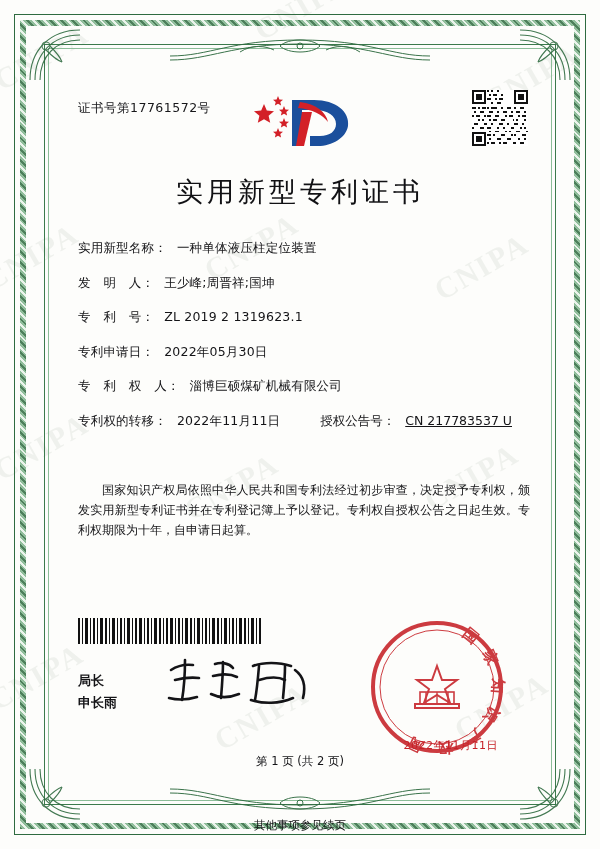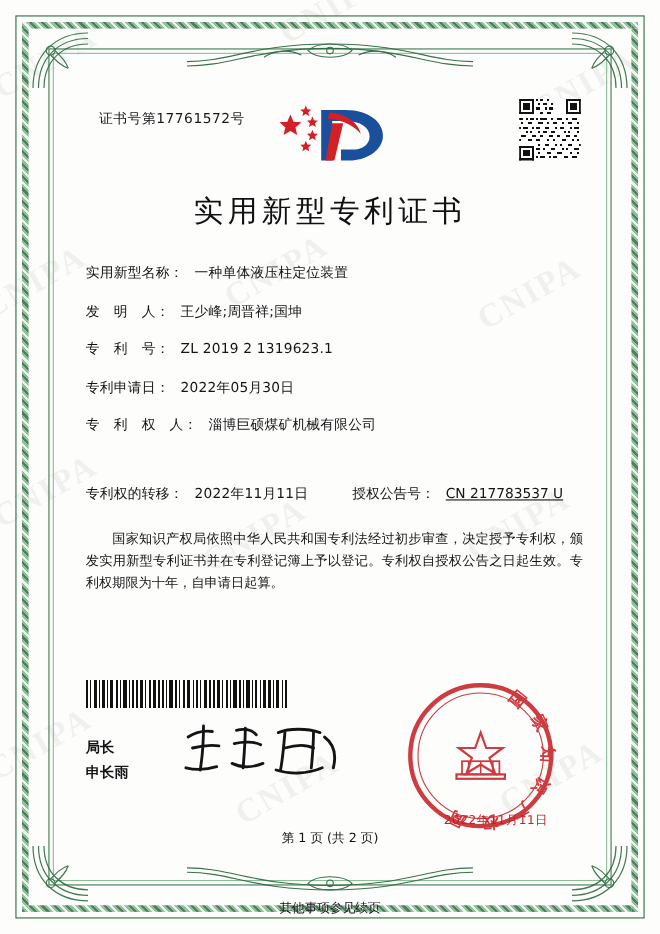--- a/index.html
+++ b/index.html
@@ -131,21 +131,20 @@
   }
 
   .cert-no {
     font-family: "DejaVu Sans", "Liberation Sans", sans-serif;
     font-size: 12.5px;
     color: #17171a;
     position: absolute;
     left: 20px;
     top: 38px;
     letter-spacing: 0.5px;
-    margin-left: 12px;
   }
 
   
   .qr {
     position: absolute;
     right: 14px;
     top: 28px;
     width: 56px;
     height: 56px;
     background: #fff;
@@ -191,21 +190,21 @@
     flex: 0 0 auto;
     white-space: nowrap;
     letter-spacing: 0.2px;
   }
   .field-value {
     flex: 1 1 auto;
     padding-left: 10px;
     letter-spacing: 0.2px;
   }
   .field-row.two-col .field-value { flex: 0 0 auto; padding-left: 10px; }
-  .field-row.two-col .sec-label { margin-left: 40px; white-space: nowrap; margin-top: 28px; }
+  .field-row.two-col .sec-label { margin-left: 40px; white-space: nowrap; }
   .field-row.two-col .sec-value { padding-left: 10px; white-space: nowrap; text-decoration: underline; }
 
   .para {
     font-size: 12px;
     line-height: 20px;
     color: #141417;
     text-indent: 24px;
     margin: 0 0 4px 0;
     text-align: justify;
   }

